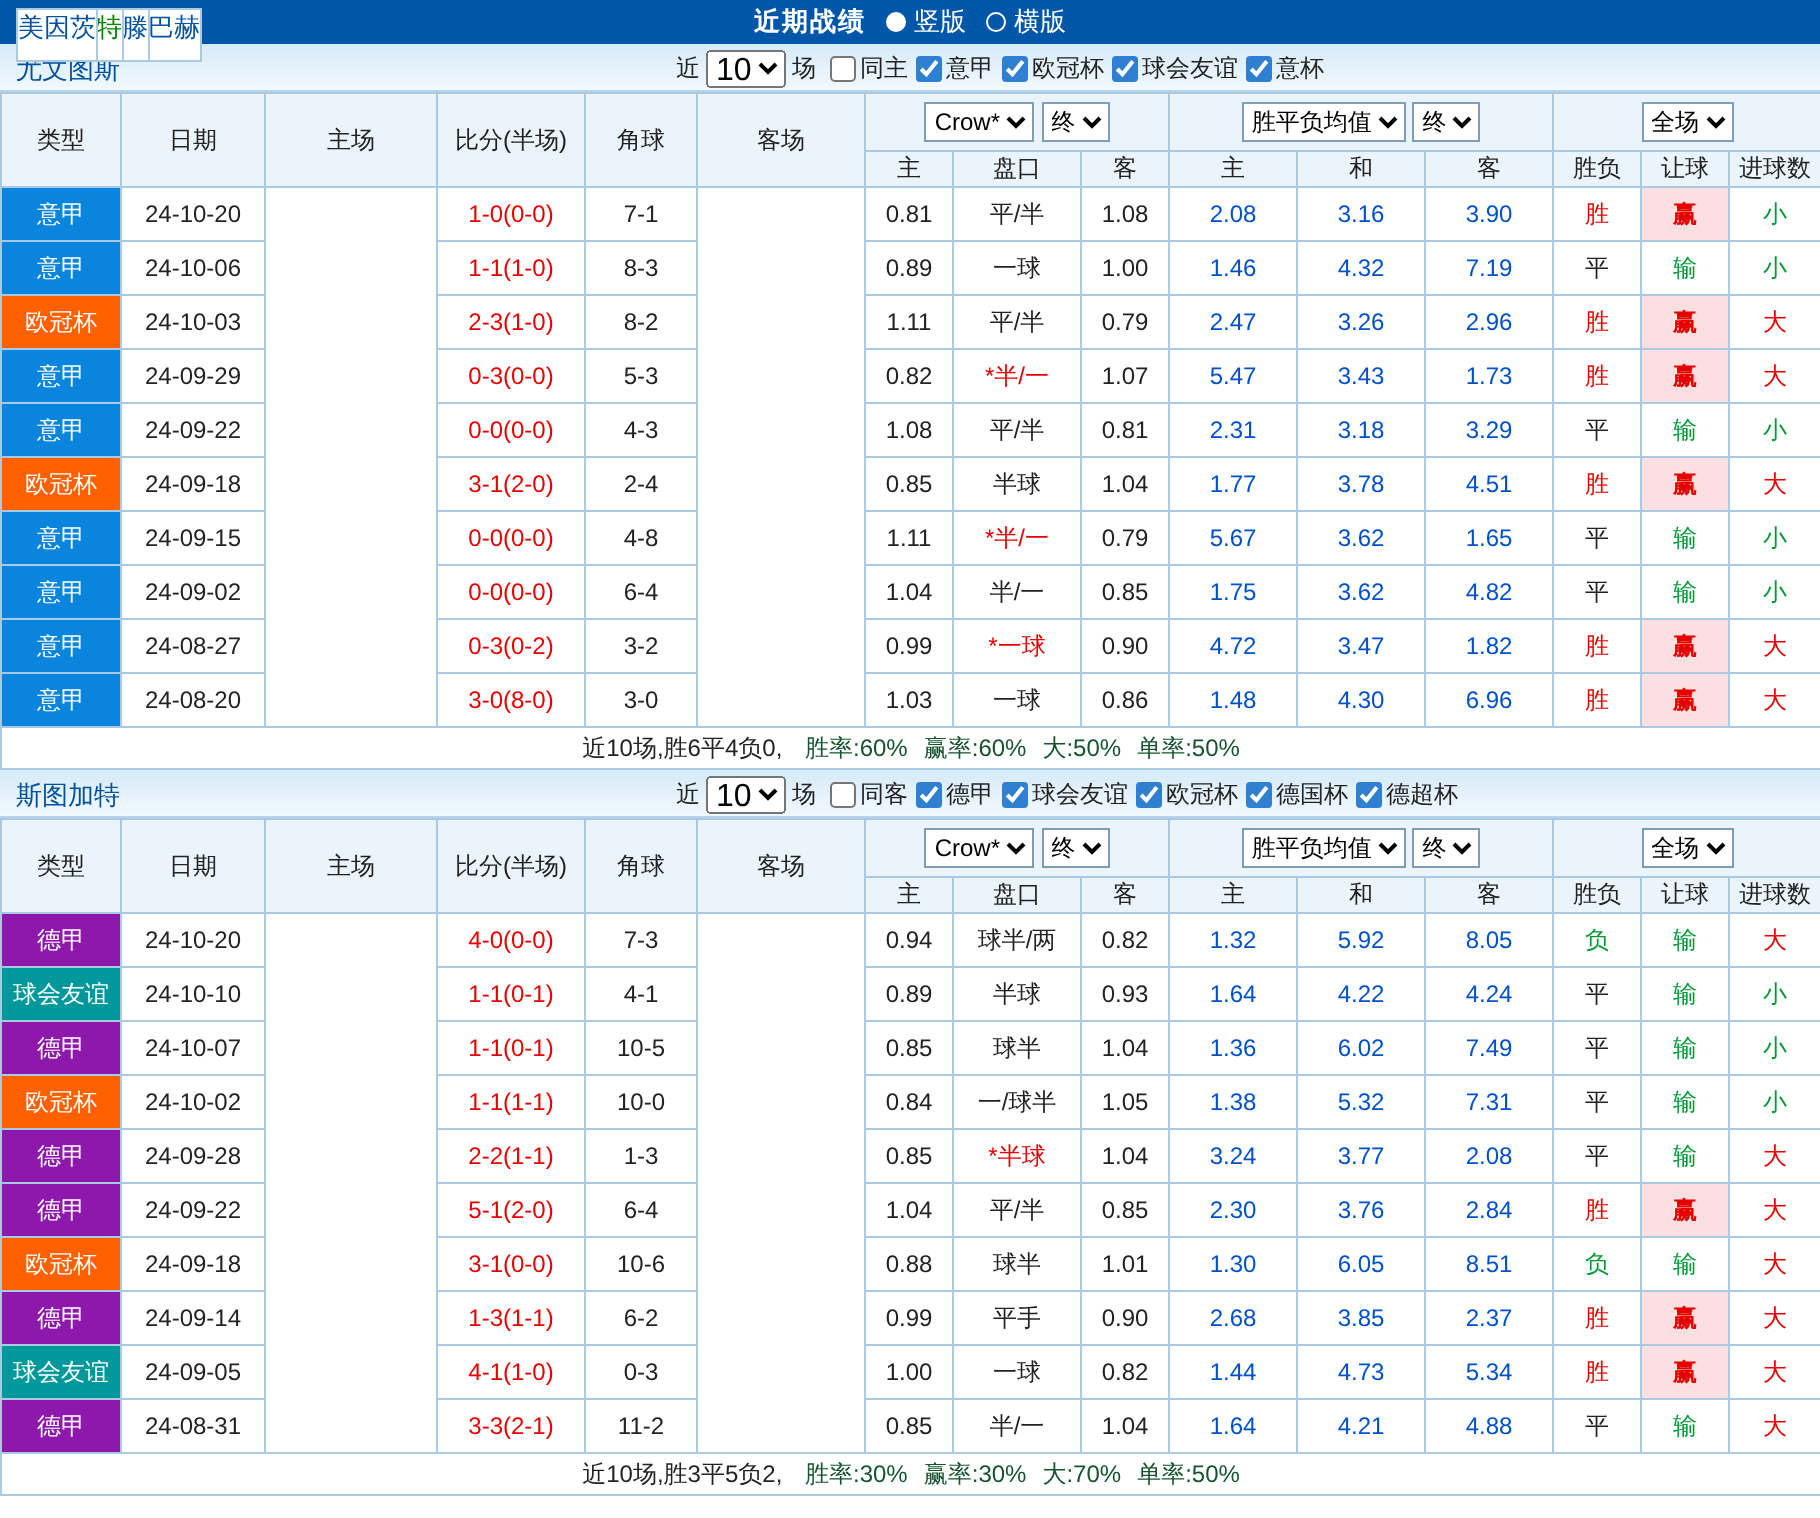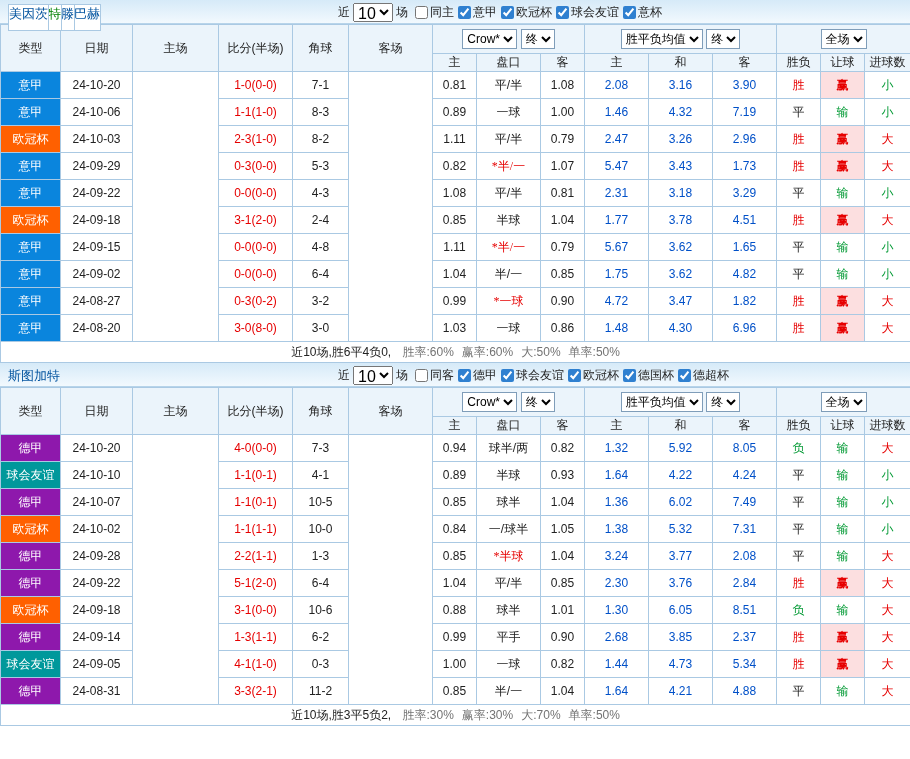--- a/index.html
+++ b/index.html
@@ -55,41 +55,52 @@
   thead tr.hr1 th { height:29px; }
   thead tr.hr2 th { height:18px; }
   thead select { font-size:12px; height:20px; border:1px solid #7f9db9; background:#fff; }
   tbody td { height:27px; color:#222; background:#fff; }
 
   td.lg { color:#fff; }
   td.score { color:#e60000; }
   .subj { color:#008000; }
   td.avg { color:#0050c8; }
   td.hcp { color:#222; }
-  td.hcp.star { color:#e60000;font-family:Liberation Serif, serif; }
+  td.hcp.star { color:#e60000; }
   td.r-win { color:#e60000; }
   td.r-draw { color:#222; }
   td.r-lose { color:#009933; }
   td.h-win { color:#e60000; background:#fcdfe0; font-weight:bold; }
   td.h-lose { color:#009933; }
   td.g-big { color:#e60000; }
   td.g-small { color:#009933; }
   .badge {
     display:inline-block; background:#e60000; color:#fff;
     font-size:9px; line-height:11px; min-width:9px; padding:0 1px;
     margin:0 1px; vertical-align:3px; text-align:center;
   }
   td.summary { height:21px; color:#222; }
-  td.summary .stat { color:#737373; margin-left:8px;text-align:center; }
+  td.summary .stat { color:#14532d; margin-left:8px;text-align:center; }
 </style>
 </head>
 <body>
 
 <div class="page">
 
+  <div class="topbar">
+    <span class="tb-title">近期战绩</span>
+    <label class="tb-radio">
+      <span class="radio sel"></span>
+      <span>竖版</span>
+    </label>
+    <label class="tb-radio">
+      <span class="radio"></span>
+      <span>横版</span>
+    </label>
+  </div>
 
   <div class="sec">
     <div class="sec-head">
       <span class="team">尤文图斯</span>
       <div class="filters">
         <span>近</span>
         <select class="sel-count">
           <option>10</option>
         </select>
         <span>场</span>

